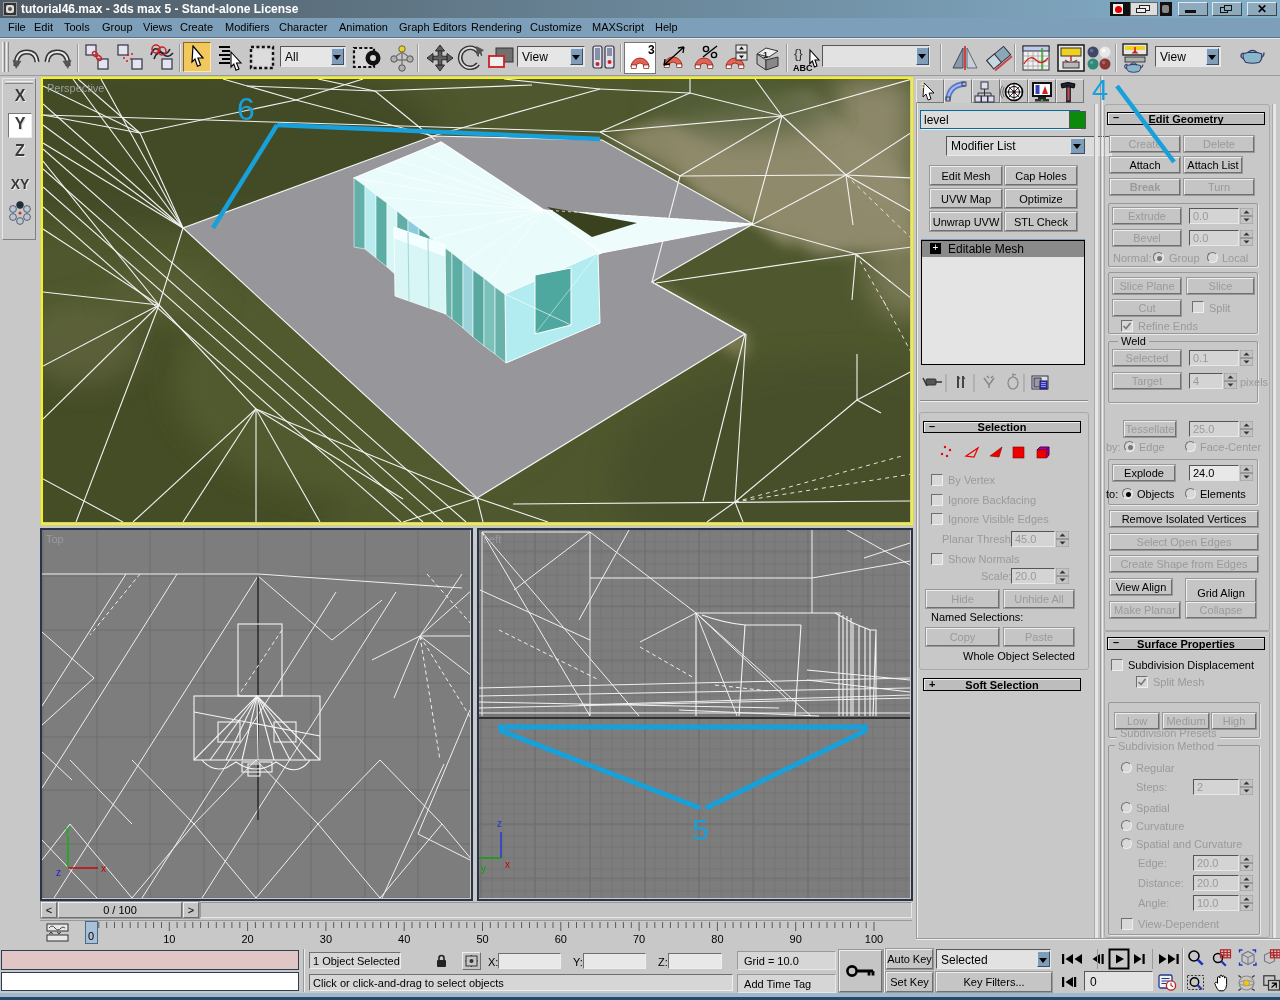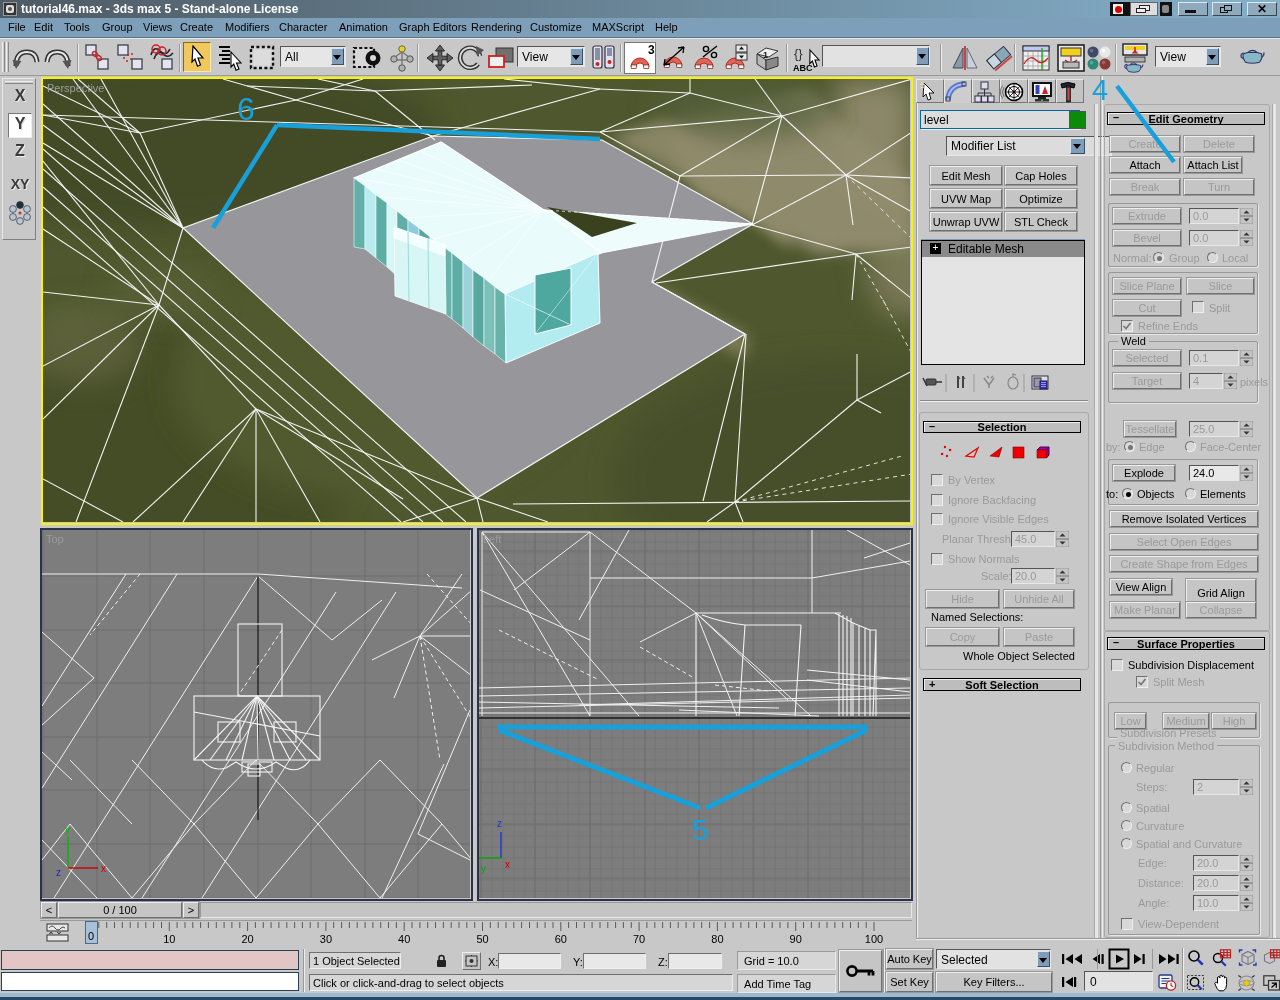--- a/index.html
+++ b/index.html
@@ -1060,21 +1060,21 @@
 <div class="lbl" style="left:963px;top:650px;">Whole Object Selected</div>
 <div class="roll" style="left:923px;top:678px;width:158px;height:13px;"><span style="position:absolute;left:5px;top:-1px;font-weight:bold;">+</span>Soft Selection</div>
 <div class="abs" style="left:916px;top:938px;width:364px;height:2px;border-top:1px solid #999;border-bottom:1px solid #eee;"></div>
 <div class="abs" style="left:1100px;top:76px;width:3px;height:862px;border-left:1px solid #999;border-right:1px solid #eee;"></div>
 <div class="abs" style="left:1104px;top:104px;width:166px;height:528px;border:1px solid #a8a8a8;border-radius:3px;"></div>
 <div class="roll" style="left:1107px;top:112px;width:158px;height:13px;"><span style="position:absolute;left:5px;top:-2px;">–</span>Edit Geometry</div>
 <div class="btn dis" style="left:1110px;top:136px;width:70px;height:16px;">Create</div>
 <div class="btn dis" style="left:1184px;top:136px;width:70px;height:16px;">Delete</div>
 <div class="btn" style="left:1110px;top:157px;width:70px;height:16px;">Attach</div>
 <div class="btn" style="left:1184px;top:157px;width:58px;height:16px;">Attach List</div>
-<div class="btn dis" style="left:1110px;top:179px;width:70px;height:16px;">Break</div>
+<div class="btn dis" style="left:1110px;top:179px;width:70px;height:16px;font-weight:bold;">Break</div>
 <div class="btn dis" style="left:1184px;top:179px;width:70px;height:16px;">Turn</div>
 <div class="grp" style="left:1108px;top:203px;width:150px;height:64px;"></div>
 <div class="btn dis" style="left:1113px;top:208px;width:68px;height:16px;">Extrude</div>
 <div class="abs" style="left:1189px;top:208px;width:50px;height:16px;background:#d4d4d4;border:1px solid;border-color:#555 #e8e8e8 #e8e8e8 #555;font-size:11px;color:#9a9a9a;padding:1px 0 0 3px;">0.0</div>
 <svg class="abs" style="left:1240px;top:208px;" width="13" height="16" viewBox="0 0 13 16">
 <rect x="0" y="0" width="13" height="7.5" fill="#c3c3c3" stroke="#888" stroke-width="0.7"></rect>
 <rect x="0" y="8.5" width="13" height="7.5" fill="#c3c3c3" stroke="#888" stroke-width="0.7"></rect>
 <path d="M3.5 5.5 L6.5 2.5 L9.5 5.5 Z" fill="#333"></path>
 <path d="M3.5 10.5 L6.5 13.5 L9.5 10.5 Z" fill="#333"></path>
 </svg>
@@ -1162,21 +1162,21 @@
 <div class="roll" style="left:1107px;top:637px;width:158px;height:13px;"><span style="position:absolute;left:5px;top:-2px;">–</span>Surface Properties</div>
 <div class="cb" style="left:1111px;top:659px;"></div>
 <div class="lbl " style="left:1128px;top:659px;">Subdivision Displacement</div>
 <div class="cb" style="left:1136px;top:676px;"></div>
 <svg class="abs" style="left:1137px;top:677px;" width="10" height="10" viewBox="0 0 10 10">
     <path d="M1.5 5 L4 7.5 L8.5 2" stroke="#777" stroke-width="1.6" fill="none"></path>
   </svg>
 <div class="lbl dis" style="left:1153px;top:676px;">Split Mesh</div>
 <div class="grp" style="left:1108px;top:702px;width:152px;height:36px;"></div>
 <div class="lbl dis" style="left:1117px;top:697px;background:#c8c8c8;padding:0 3px;margin-top:30px;">Subdivision Presets</div>
-<div class="btn dis" style="left:1115px;top:713px;width:31px;height:16px;">Low</div>
+<div class="btn dis" style="left:1115px;top:713px;width:44px;height:16px;">Low</div>
 <div class="btn dis" style="left:1163px;top:713px;width:46px;height:16px;">Medium</div>
 <div class="btn dis" style="left:1212px;top:713px;width:44px;height:16px;">High</div>
 <div class="grp" style="left:1108px;top:745px;width:152px;height:190px;"></div>
 <div class="lbl dis" style="left:1115px;top:740px;background:#c8c8c8;padding:0 3px;">Subdivision Method</div>
 <div class="rad" style="left:1121px;top:762px;"></div>
 <div class="lbl dis" style="left:1136px;top:762px;">Regular</div>
 <div class="lbl dis" style="left:1136px;top:781px;">Steps:</div>
 <div class="abs" style="left:1193px;top:779px;width:46px;height:16px;background:#d4d4d4;border:1px solid;border-color:#555 #e8e8e8 #e8e8e8 #555;font-size:11px;color:#9a9a9a;padding:1px 0 0 3px;">2</div>
 <svg class="abs" style="left:1240px;top:779px;" width="13" height="16" viewBox="0 0 13 16">
 <rect x="0" y="0" width="13" height="7.5" fill="#c3c3c3" stroke="#888" stroke-width="0.7"></rect>

